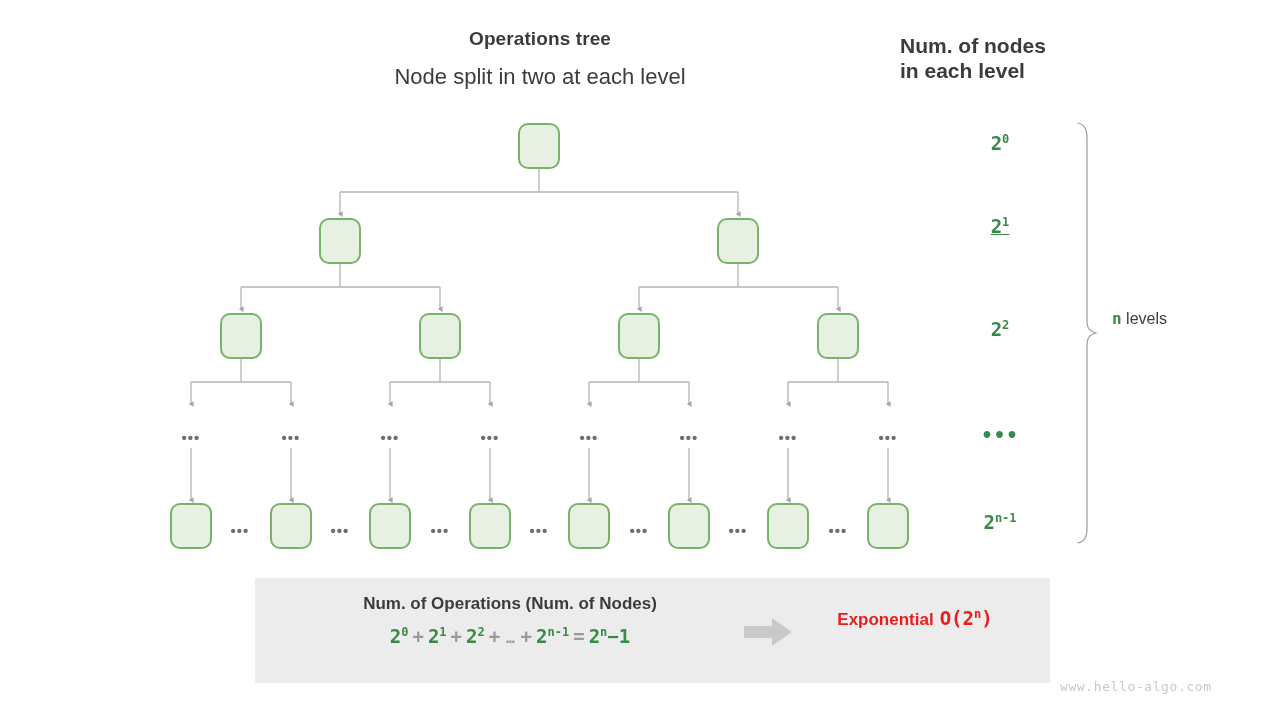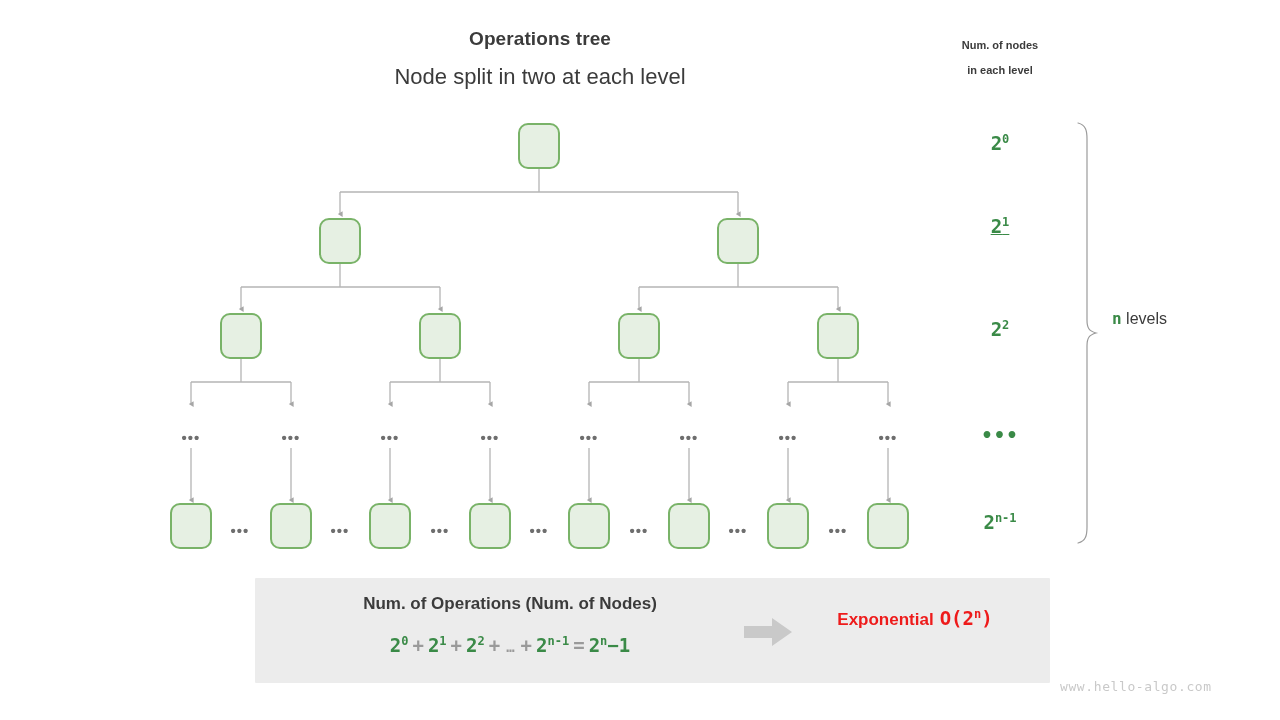--- a/index.html
+++ b/index.html
@@ -38,22 +38,21 @@
     text-align: center;
     font-size: 22px;
     font-weight: normal;
     color: #3b3b3b;
   }
   .title-right {
     position: absolute;
     left: 900px;
     top: 33px;
     width: 200px;
-    text-align: center;
-    font-size: 11px;
+    font-size: 21px;
     font-weight: bold;
     line-height: 25px;
     color: #3b3b3b;
   }
 
   
   #tree-canvas {
     position: absolute;
     left: 0;
     top: 0;
@@ -127,21 +126,21 @@
     width: 230px;
     text-align: center;
   }
   .sum-head {
     font-size: 17px;
     font-weight: bold;
     color: #3b3b3b;
     white-space: nowrap;
   }
   .sum-formula {
-    margin-top: 20px;
+    margin-top: 11px;
     font-family: "DejaVu Sans Mono", monospace;
     font-size: 19px;
     font-weight: bold;
     color: #3a8a47;
     white-space: nowrap;
   }
   .sum-formula sup {
     font-size: 12px;
     vertical-align: super;
     line-height: 0;

